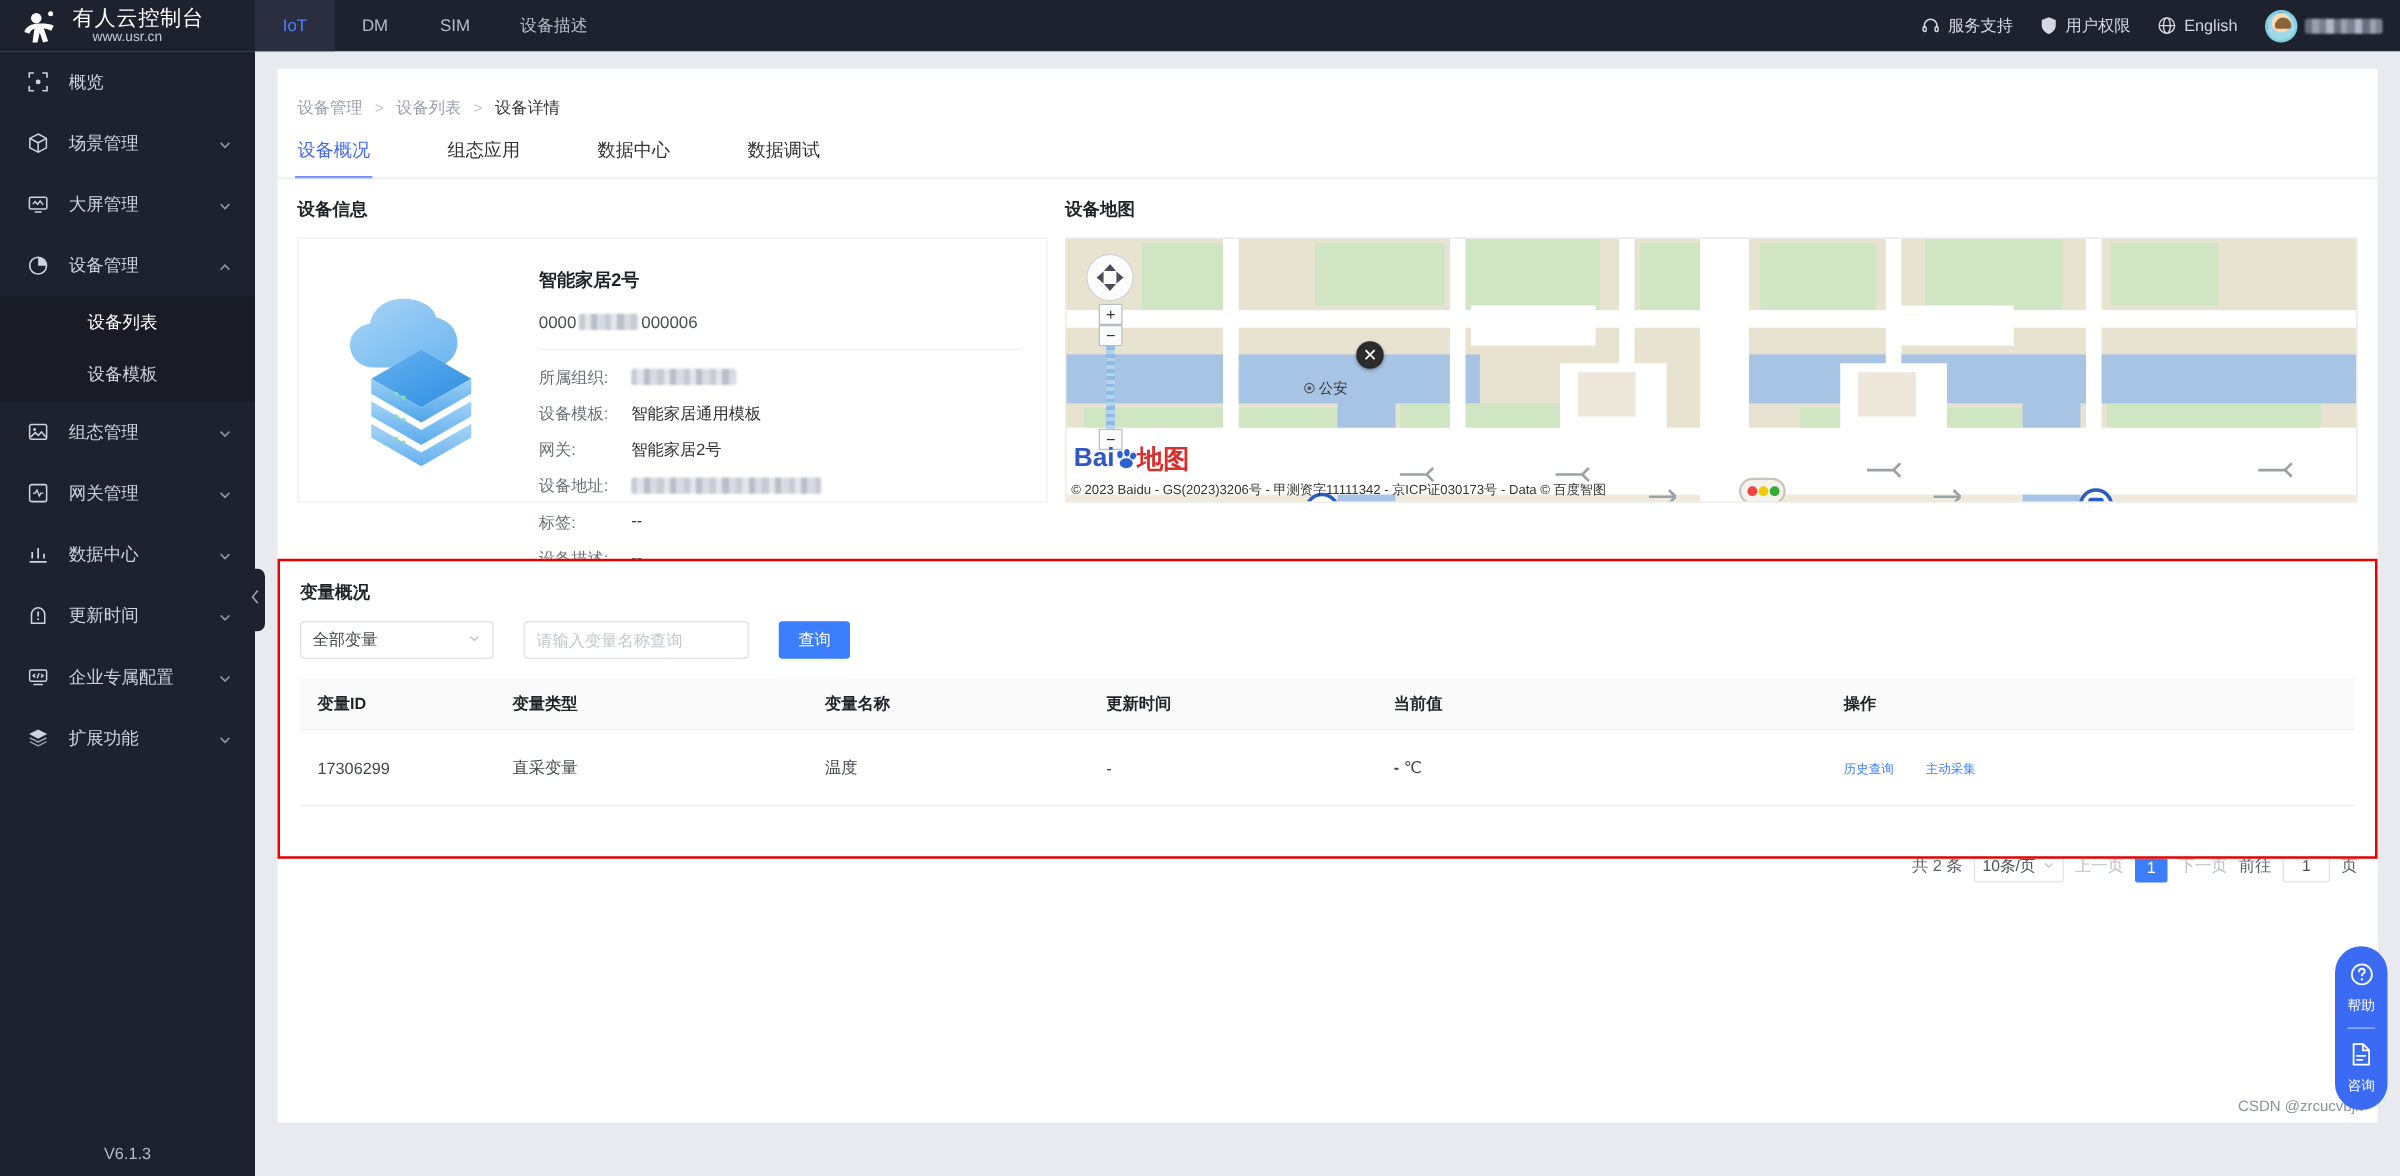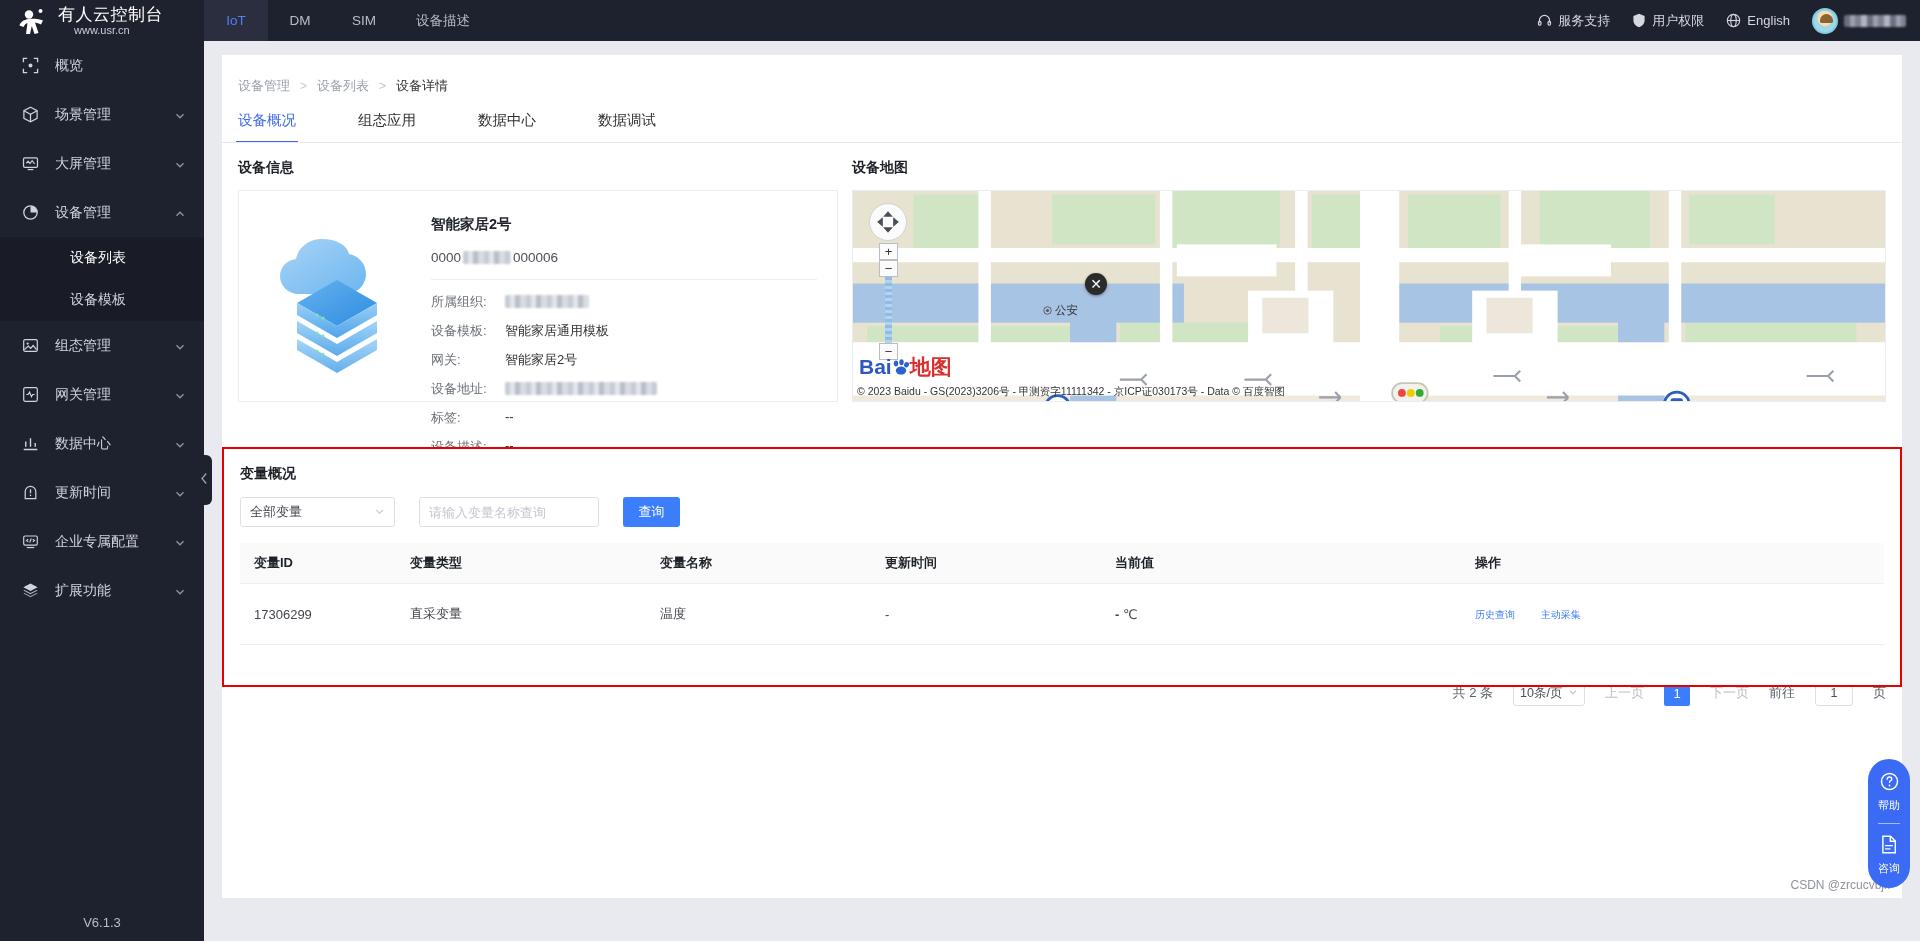--- a/index.html
+++ b/index.html
@@ -175,21 +175,21 @@
   .col-type { width: 250px; }
   .col-name { width: 225px; }
   .col-time { width: 230px; }
   .col-val { width: 360px; }
   .col-op { width: auto; }
   .cur-val { font-weight: bold; }
   .link { color: #3b7dfb; cursor: pointer; margin-right: 22px; font-size: 10px; }
 
   .pager {
     position: absolute; left: 0; top: 625px; width: 1680px;
-    display: flex; align-items: center; justify-content: flex-end; gap: 20px;
+    display: flex; align-items: center; justify-content: flex-end; gap: 9px;
     font-size: 13px; color: #5a6069; padding-right: 16px; z-index: 10;
   }
   .pg-select { width: 72px; height: 26px; border: 1px solid #dcdfe6; border-radius: 3px;
     display: flex; align-items: center; padding: 0 6px; font-size: 12.5px; color: #4a4f57; cursor: pointer; }
   .pg-select .caret { margin-left: auto; color: #bfc3cb; font-size: 9px; }
   .pg-btn { color: #b9bec7; cursor: pointer; }
   .pg-num { width: 26px; height: 26px; background: #3b7dfb; color: #fff; display: flex;
     align-items: center; justify-content: center; font-size: 13px; border-radius: 2px; cursor: pointer; }
   .pg-jump-input { width: 38px; height: 26px; border: 1px solid #dcdfe6; border-radius: 3px;
     text-align: center; font-size: 12.5px; color: #4a4f57; outline: none; font-family: inherit; }

